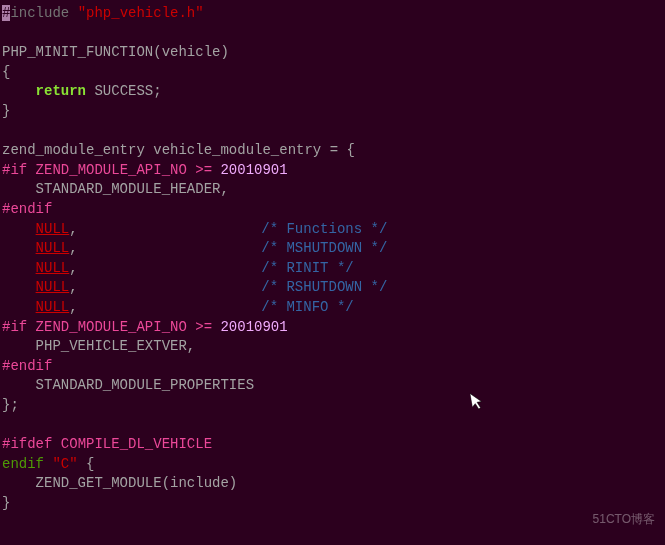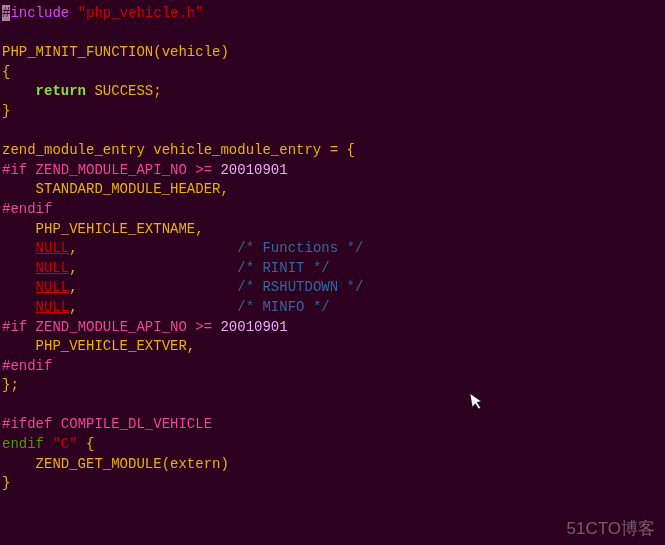--- a/index.html
+++ b/index.html
@@ -16,40 +16,40 @@
       width: 665px;
       height: 545px;
       padding: 4px 2px;
       position: relative;
       overflow: hidden;
     }
     .line {
       white-space: pre;
       min-height: 18px;
     }
-    .preproc { color: #d946ef; }
+    .preproc { color: #737373; }
     .preproc-dark { color: #ec4899; }
     .keyword { color: #8ae234; font-weight: bold; }
     .keyword-dark { color: #4e9a06; }
     .string { color: #cc0000; }
     .number { color: #f0abfc; }
     .null { color: #cc0000; text-decoration: underline; }
-    .comment { color: #3465a4; }
-    .white { color: #eab308; }
+    .comment { color: #3465a4; margin-left: 24px; }
+    .white { color: #a3a3a3; }
     .cursor-bg {
       background: #ad7fa8;
       color: #2c001e;
     }
     .watermark {
       position: absolute;
       right: 10px;
-      bottom: 4px;
+      bottom: 17px;
       color: rgba(255,255,255,0.35);
       font-family: sans-serif;
-      font-size: 17px;
+      font-size: 12px;
     }
     .cursor-ptr {
       position: absolute;
       color: #ffffff;
       top: 392px;
       left: 472px;
       font-size: 16px;
       transform: rotate(-10deg);
       pointer-events: none;
     }
@@ -62,33 +62,34 @@
 <div class="line"> </div>
 <div class="line"><span class="white">PHP_MINIT_FUNCTION(vehicle)</span></div>
 <div class="line"><span class="white">{</span></div>
 <div class="line"><span class="white">    </span><span class="keyword">return</span><span class="white"> SUCCESS;</span></div>
 <div class="line"><span class="white">}</span></div>
 <div class="line"> </div>
 <div class="line"><span class="white">zend_module_entry vehicle_module_entry = {</span></div>
 <div class="line"><span class="preproc-dark">#if</span><span class="preproc-dark"> ZEND_MODULE_API_NO &gt;= </span><span class="number">20010901</span></div>
 <div class="line"><span class="white">    STANDARD_MODULE_HEADER,</span></div>
 <div class="line"><span class="preproc-dark">#endif</span></div>
-<div class="line"><span class="white">    PHP_VEHICLE_EXTNAME,</span></div>
 <div class="line"><span class="white">    </span><span class="null">NULL</span><span class="white">,</span><span class="white">                   </span><span class="comment">/* Functions */</span></div>
+<div class="line"><span class="white">    </span><span class="null">NULL</span><span class="white">,</span><span class="white">                   </span><span class="comment">/* MSHUTDOWN */</span></div>
 <div class="line"><span class="white">    </span><span class="null">NULL</span><span class="white">,</span><span class="white">                   </span><span class="comment">/* RINIT */</span></div>
 <div class="line"><span class="white">    </span><span class="null">NULL</span><span class="white">,</span><span class="white">                   </span><span class="comment">/* RSHUTDOWN */</span></div>
 <div class="line"><span class="white">    </span><span class="null">NULL</span><span class="white">,</span><span class="white">                   </span><span class="comment">/* MINFO */</span></div>
 <div class="line"><span class="preproc-dark">#if</span><span class="preproc-dark"> ZEND_MODULE_API_NO &gt;= </span><span class="number">20010901</span></div>
 <div class="line"><span class="white">    PHP_VEHICLE_EXTVER,</span></div>
 <div class="line"><span class="preproc-dark">#endif</span></div>
+<div class="line"><span class="white">    STANDARD_MODULE_PROPERTIES</span></div>
 <div class="line"><span class="white">};</span></div>
 <div class="line"> </div>
 <div class="line"><span class="preproc-dark">#ifdef</span><span class="preproc-dark"> COMPILE_DL_VEHICLE</span></div>
 <div class="line"><span class="keyword-dark">endif</span><span class="string"> "C"</span><span class="white"> {</span></div>
-<div class="line"><span class="white">    ZEND_GET_MODULE(extern)</span></div>
+<div class="line"><span class="white">    ZEND_GET_MODULE(include)</span></div>
 <div class="line"><span class="white">}</span></div>
 
 </div>
 
 <div class="cursor-ptr">
 <svg width="14" height="18" viewBox="0 0 14 18">
       <path d="M0 0 L0 14 L3.5 11 L6 17 L8 16 L5.5 10 L10 10 Z" fill="white" stroke="black" stroke-width="0.5"></path>
     </svg>
 </div>
 

